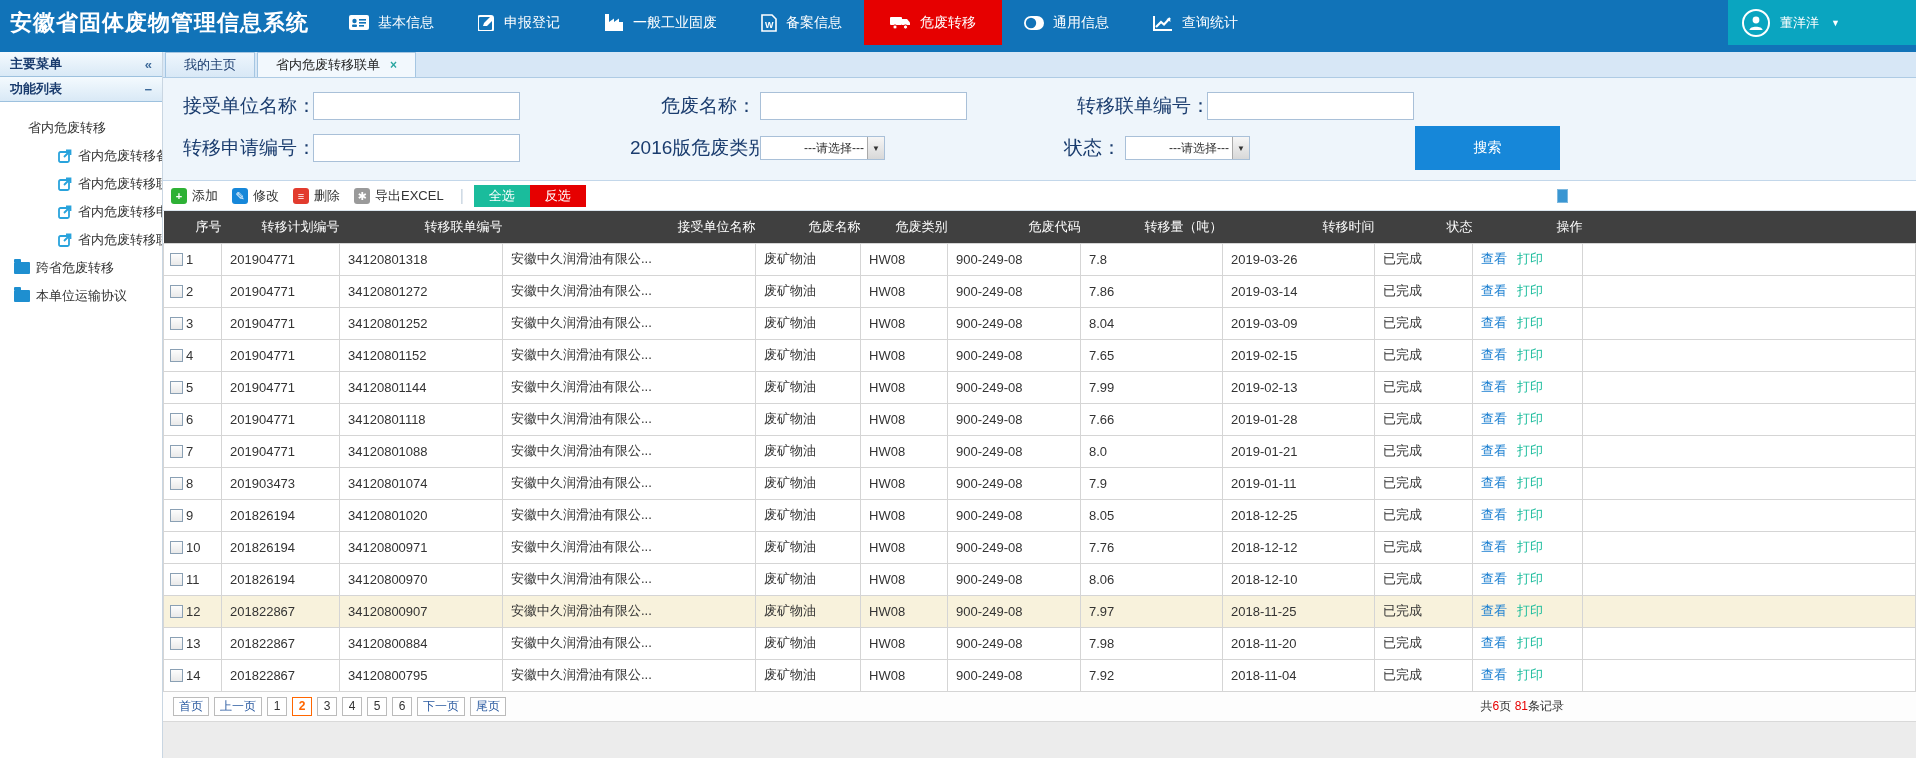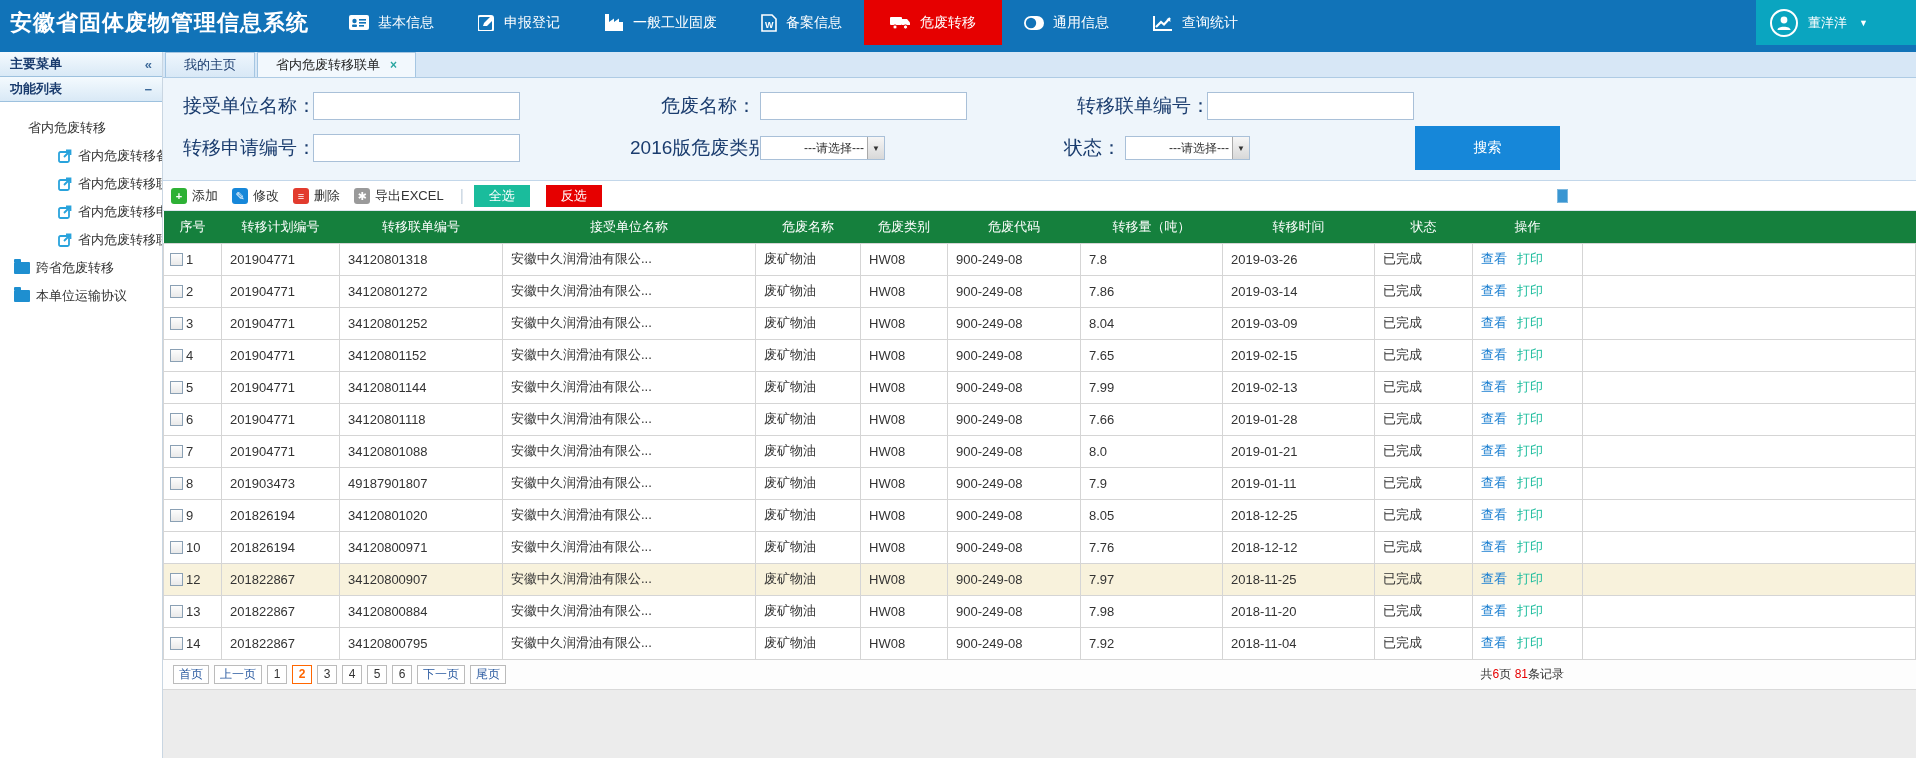--- a/index.html
+++ b/index.html
@@ -7,21 +7,21 @@
     font-family:"Liberation Sans","DejaVu Sans",sans-serif; background:#fff; }
 
   
   .topbar { height:45px; background:#1173b8; display:flex; align-items:stretch; color:#fff; }
   .app-title { font-size:22px; font-weight:bold; display:flex; align-items:center; padding:0 18px 0 10px; letter-spacing:1px; }
   .nav { display:flex; align-items:stretch; }
   .nav-item { display:flex; align-items:center; gap:9px; padding:0 22px; font-size:14px; cursor:pointer; }
   .nav-item.active { background:#e60000; padding:0 26px; }
   .nav-item svg { display:block; }
   .top-spacer { flex:1; }
-  .userbox { width:160px; background:#0aa5c0; display:flex; align-items:center; gap:10px; padding-left:14px; }
+  .userbox { width:188px; background:#0aa5c0; display:flex; align-items:center; gap:10px; padding-left:14px; }
   .avatar { width:28px; height:28px; border-radius:50%; border:2px solid #fff; display:flex; align-items:center; justify-content:center; }
   .username { font-size:13px; }
   .caret { font-size:9px; margin-left:2px; }
 
   .blue-strip { height:7px; background:#1173b8; }
 
   
   .content { display:flex; height:706px; }
   .sidebar { width:163px; border-right:1px solid #c9d6e2; background:#fff; flex-shrink:0; }
   .panel-hd { height:25px; background:linear-gradient(#f4fafe,#d9e9f6); border-bottom:1px solid #9dc1de;
@@ -59,27 +59,27 @@
   .sel-arrow { width:17px; height:22px; background:linear-gradient(#f6f6f6,#d8d8d8); border-left:1px solid #a9a9a9;
     display:flex; align-items:center; justify-content:center; font-size:8px; color:#333; }
   .btn-search { margin-left:165px; width:145px; height:44px; background:#1687d9; color:#fff; border:none; font-size:14px; cursor:pointer; }
 
   
   .toolbar { height:30px; display:flex; align-items:center; padding-left:8px; border-bottom:1px solid #dde6ee; position:relative; }
   .tool-btn { display:flex; align-items:center; gap:5px; font-size:13px; color:#333; margin-right:14px; cursor:pointer; }
   .tico { width:16px; height:16px; border-radius:3px; color:#fff; font-size:11px; line-height:16px; text-align:center; font-weight:bold; }
   .tico.green { background:#2eb135; } .tico.blue { background:#1687d9; } .tico.red { background:#e23b2e; } .tico.gray { background:#9a9a9a; }
   .tool-sep { color:#c7d4e0; margin:0 10px 0 2px; }
-  .btn-selall { width:56px; height:22px; background:#1abc9c; color:#fff; border:none; font-size:13px; margin-right:16px; cursor:pointer; }
+  .btn-selall { width:56px; height:22px; background:#1abc9c; color:#fff; border:none; font-size:13px; cursor:pointer; }
   .btn-invert { width:56px; height:22px; background:#e60000; color:#fff; border:none; font-size:13px; cursor:pointer; }
   .scroll-thumb { position:absolute; right:348px; top:8px; width:11px; height:14px; background:#3a96d2; border:1px solid #7db9e0; cursor:pointer; }
 
   
   table { width:100%; border-collapse:collapse; table-layout:fixed; }
-  thead th { background:#15803d; color:#fff; height:32px; font-size:13px; font-weight:normal; text-align:center;font-family:Liberation Mono, monospace; }
+  thead th { background:#404040; color:#fff; height:32px; font-size:13px; font-weight:normal; text-align:right;font-family:Liberation Mono, monospace; }
   tbody td { height:32px; border:1px solid #d5d5d5; font-size:13px; color:#333; padding:0 8px;
     white-space:nowrap; overflow:hidden; }
   tbody tr { background:#fff; cursor:pointer; }
   tbody tr.highlight { background:#f8f2dc; }
   td.c-seq { padding-left:6px; }
   .cb { display:inline-block; width:13px; height:13px; border:1px solid #8aa0b4; background:linear-gradient(#fdfdfd,#e9e9e9); vertical-align:-2px; margin-right:3px; cursor:pointer; }
   .lnk-view { color:#1b7fd0; margin-right:10px; cursor:pointer; }
   .lnk-print { color:#1abc9c; cursor:pointer; }
 
   
@@ -456,21 +456,21 @@
             <td>已完成</td>
             <td class="c-act">
               <a class="lnk-view">查看</a><a class="lnk-print">打印</a>
             </td>
             <td></td>
           </tr>
 
           <tr>
             <td class="c-seq"><span class="cb"></span><span>8</span></td>
             <td>201903473</td>
-            <td>49187901807</td>
+            <td>34120801074</td>
             <td>安徽中久润滑油有限公...</td>
             <td>废矿物油</td>
             <td>HW08</td>
             <td>900-249-08</td>
             <td>7.9</td>
             <td>2019-01-11</td>
             <td>已完成</td>
             <td class="c-act">
               <a class="lnk-view">查看</a><a class="lnk-print">打印</a>
             </td>
@@ -504,20 +504,36 @@
             <td>900-249-08</td>
             <td>7.76</td>
             <td>2018-12-12</td>
             <td>已完成</td>
             <td class="c-act">
               <a class="lnk-view">查看</a><a class="lnk-print">打印</a>
             </td>
             <td></td>
           </tr>
 
+          <tr>
+            <td class="c-seq"><span class="cb"></span><span>11</span></td>
+            <td>201826194</td>
+            <td>34120800970</td>
+            <td>安徽中久润滑油有限公...</td>
+            <td>废矿物油</td>
+            <td>HW08</td>
+            <td>900-249-08</td>
+            <td>8.06</td>
+            <td>2018-12-10</td>
+            <td>已完成</td>
+            <td class="c-act">
+              <a class="lnk-view">查看</a><a class="lnk-print">打印</a>
+            </td>
+            <td></td>
+          </tr>
 
           <tr class="highlight">
             <td class="c-seq"><span class="cb"></span><span>12</span></td>
             <td>201822867</td>
             <td>34120800907</td>
             <td>安徽中久润滑油有限公...</td>
             <td>废矿物油</td>
             <td>HW08</td>
             <td>900-249-08</td>
             <td>7.97</td>

